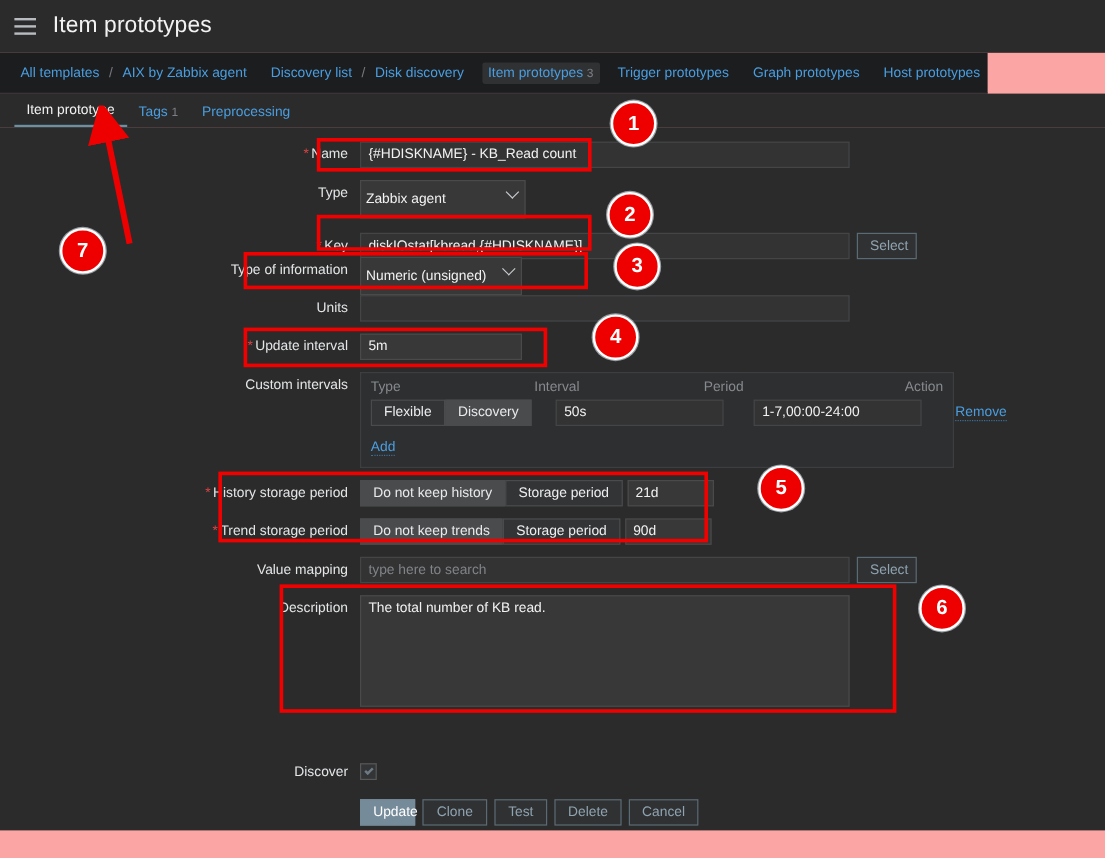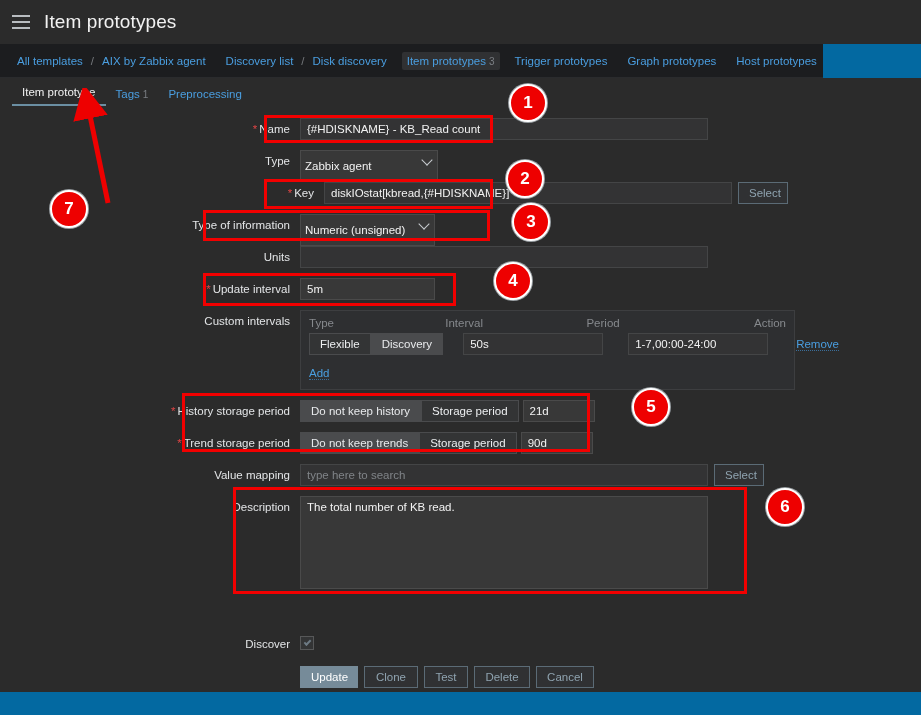--- a/index.html
+++ b/index.html
@@ -6,21 +6,21 @@
   html, body {
     margin: 0; padding: 0;
     width: 921px; height: 715px;
     background: #0d0d0e;
     font-family: "Liberation Sans", sans-serif;
     overflow: hidden;
   }
   #app {
     position: relative;
     width: 921px; height: 715px;
-    background: #0369a1;
+    background: #fca5a5;
   }
 
   
   .topbar {
     position: absolute; left: 0; top: 0;
     width: 921px; height: 44px;
     background: #2b2b2b;
     display: flex; align-items: center;
     padding-left: 12px;
   }
@@ -255,21 +255,21 @@
     <div class="row" style="top:44px;">
       <div class="lbl">Type</div>
       <div class="selwrap">
         <select class="fld" style="width:138px;">
           <option>Zabbix agent</option>
         </select>
         <span class="chev"></span>
       </div>
     </div>
 
-    <div class="row" style="top:76px;padding-left:24px;">
+    <div class="row" style="top:88px;">
       <div class="lbl"><span class="req">*</span><span>Key</span></div>
       <input class="fld plain" style="width: 408px;" value="diskIOstat[kbread,{#HDISKNAME}]">
       <button class="btn" style="margin-left:6px;width:50px;">Select</button>
     </div>
 
     <div class="row" style="top:108px;">
       <div class="lbl">Type of information</div>
       <div class="selwrap">
         <select class="fld" style="width:135px;">
           <option>Numeric (unsigned)</option>
@@ -344,21 +344,21 @@
 
     <div class="row" style="top:530px;">
       <div class="lbl" style="line-height:16px;">Discover</div>
       <div class="cbx">
           <span class="tick"></span>
         </div>
     </div>
 
     <div class="row" style="top:560px;">
       <div class="lbl" style="width:300px;padding-right:10px;"></div>
-      <button class="btn primary" style="width:58px;">Update</button>
+      <button class="btn primary" style="width:46px;">Update</button>
       <button class="btn" style="margin-left:6px;width:54px;">Clone</button>
       <button class="btn" style="margin-left:6px;width:44px;">Test</button>
       <button class="btn" style="margin-left:6px;width:56px;">Delete</button>
       <button class="btn" style="margin-left:6px;width:58px;">Cancel</button>
     </div>
   </div>
 
   <div class="hlbox" style="left:264px; top:115px; width:229px; height:28px;"></div>
   <div class="hlbox" style="left:264px; top:179px; width:229px; height:30px;"></div>
   <div class="hlbox" style="left:203px; top:210px; width:287px; height:31px;"></div>

